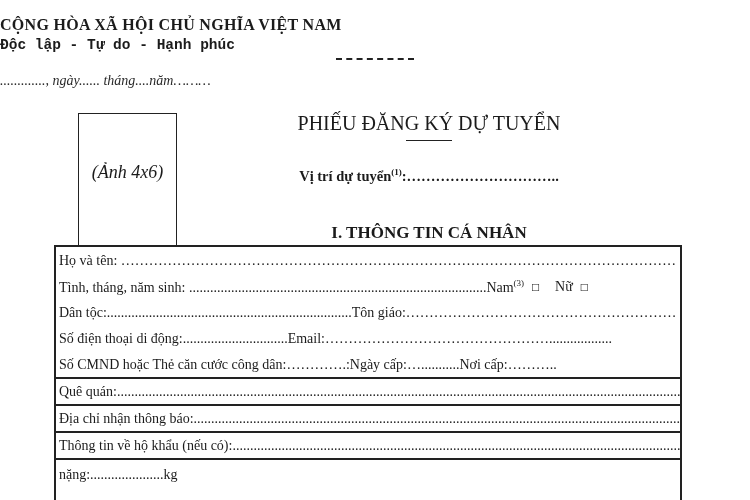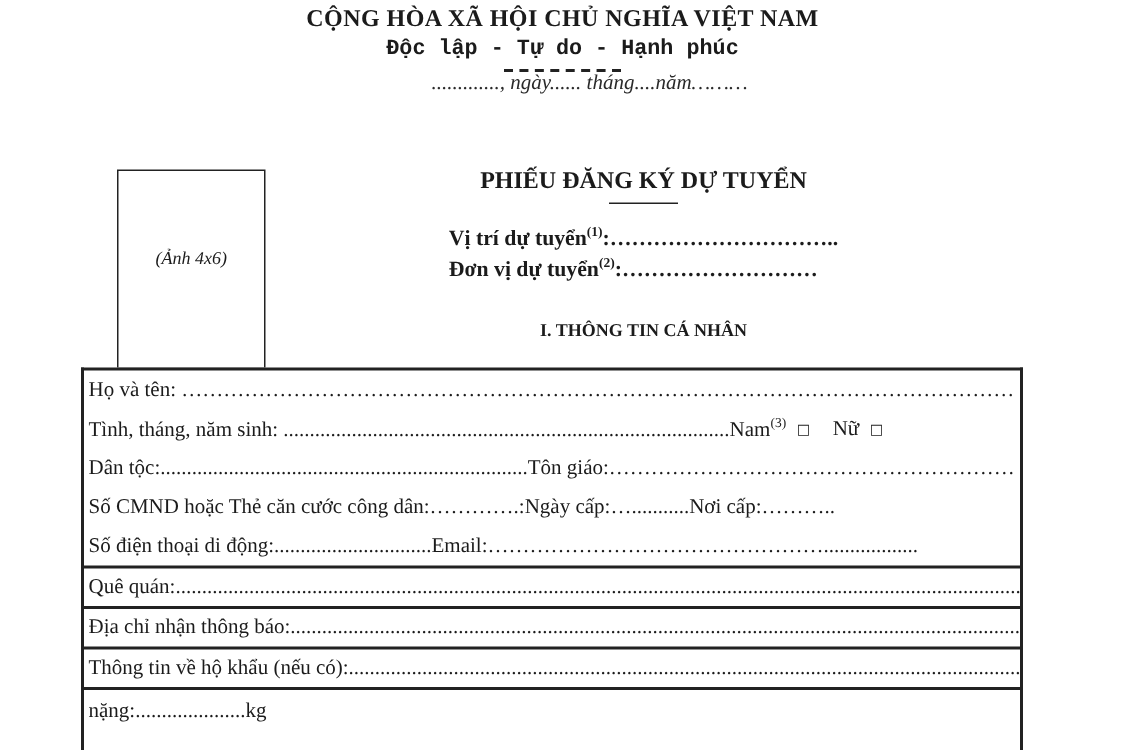--- a/index.html
+++ b/index.html
@@ -2,40 +2,40 @@
 <html><head>
 <meta charset="utf-8">
 <style>
   html,body { margin:0; padding:0; background:#fff; }
   .page {
     position:relative; width:750px; height:500px; overflow:hidden;
     background:#ffffff; color:#1b1b1b;
     font-family:"Liberation Serif", serif;
   }
   
-  .header { position:absolute; top:4px; left:0; width:100%; text-align:center; }
+  .header { position:absolute; top:16px; left:0; width:100%; }
   .nat-title { font-size:16px; font-weight:bold; letter-spacing:.3px; }
   .motto { font-size:14.5px; font-weight:bold; margin-top:3px;font-family:Liberation Mono, monospace; }
   .motto-rule { width:78px; border-top:2px dashed #222; margin:5px auto 0 auto; height:0; }
-  .date-line { font-style:italic; font-size:14px; color:#2a2a2a;padding-left:36px; }
+  .date-line { font-style:italic; font-size:14px; margin-top:13px; color:#2a2a2a; }
 
   
   .photo-box {
     position:absolute; left:78px; top:113px; width:97px; height:131px;
     border:1.5px solid #222; display:flex; align-items:center; justify-content:center;
   }
-  .photo-label { font-style:italic; font-size:12px; margin-top:-14px; }
+  .photo-label { font-style:italic; font-size:18px; margin-top:-14px; }
 
   
   .right-col { position:absolute; left:176px; top:112px; width:506px; text-align:center; }
-  .form-title { font-size:16px; font-weight:bold; }
+  .form-title { font-size:20px; font-weight:normal; }
   .title-rule { width:46px; border-top:1.5px solid #222; margin:5px auto 0 auto; height:0; }
-  .pos-block { display:inline-block; text-align:left; margin-top:13px; }
+  .pos-block { display:inline-block; text-align:left; margin-top:25px; }
   .pos-line { font-size:14.5px; font-weight:bold; line-height:21px; white-space:nowrap; }
-  .section-heading { font-size:12px; font-weight:bold; margin-top:22px; }
+  .section-heading { font-size:17px; font-weight:bold; margin-top:36px; }
 
   sup.fnote { font-size:9px; vertical-align:super; line-height:0; }
 
   
   .info-table {
     position:absolute; left:54px; top:245px; width:628px; height:255px;
     border:2px solid #222; border-bottom:none; box-sizing:border-box; background:#fff;
   }
   .row { font-size:14px; }
   .rowA { height:130px; padding:1px 3px 0 3px; box-sizing:border-box; }
@@ -64,32 +64,31 @@
 
   <div class="photo-box">
     <span class="photo-label">(Ảnh 4x6)</span>
   </div>
 
   <div class="right-col">
     <div class="form-title">PHIẾU ĐĂNG KÝ DỰ TUYỂN</div>
     <div class="title-rule"></div>
     <div class="pos-block">
       <div class="pos-line"><span>Vị trí dự tuyển</span><sup class="fnote">(1)</sup><span>:…………………………..</span></div>
-      <div class="pos-line"><span>Đơn vị dự tuyển</span><sup class="fnote">(2)</sup><span>:………………………</span></div>
     </div>
     <div class="section-heading">I. THÔNG TIN CÁ NHÂN</div>
   </div>
 
   <div class="info-table">
     <div class="row rowA">
       <div class="tline">Họ và tên: ………………………………………………………………………………………………………………………………</div>
       <div class="tline"><span>Tình, tháng, năm sinh: </span><span>.....................................................................................</span><span>Nam</span><sup class="fnote">(3)</sup><span class="cbx cbx-gap">□</span><span class="nu-gap">Nữ</span><span class="cbx cbx-gap">□</span></div>
       <div class="tline">Dân tộc:......................................................................Tôn giáo:……………………………………………………</div>
+      <div class="tline">Số điện thoại di động:..............................Email:…………………………………………..................</div>
       <div class="tline">Số CMND hoặc Thẻ căn cước công dân:………….:Ngày cấp:…...........Nơi cấp:………..</div>
-      <div class="tline">Số điện thoại di động:..............................Email:…………………………………………..................</div>
     </div>
     <div class="row rowS">Quê quán:................................................................................................................................................................................</div>
     <div class="row rowS">Địa chỉ nhận thông báo:..............................................................................................................................................................</div>
     <div class="row rowS">Thông tin về hộ khẩu (nếu có):...................................................................................................................................................</div>
     <div class="row rowE">
       <div class="plain-line">nặng:.....................kg</div>
     </div>
   </div>
 
 </div>

